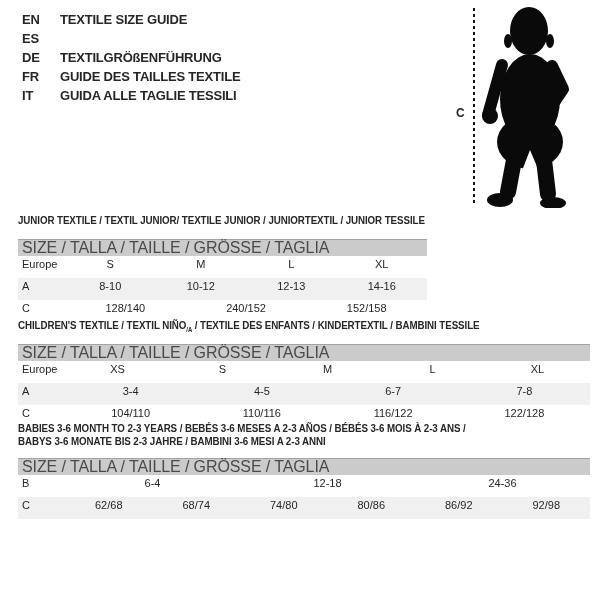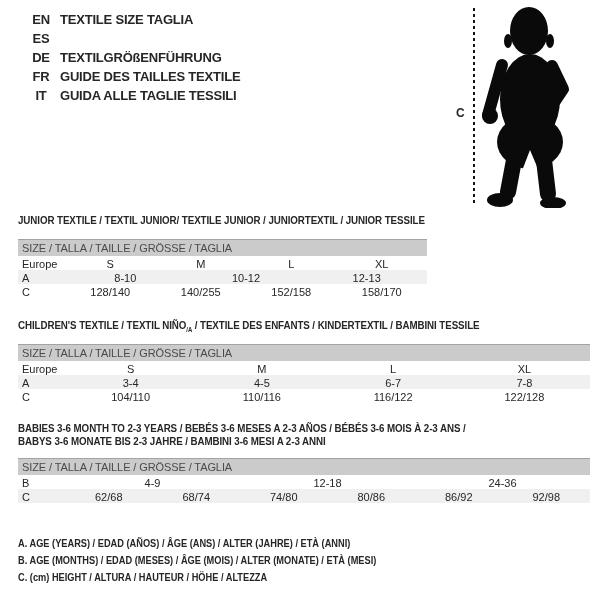--- a/index.html
+++ b/index.html
@@ -1,57 +1,57 @@
 <!DOCTYPE html>
 <html><head>
 <meta charset="utf-8">
 <style>
   html,body{margin:0;padding:0;background:#fff;}
   .page{position:relative;width:600px;height:600px;background:#ffffff;overflow:hidden;
         font-family:"Liberation Sans",sans-serif;color:#262626;}
 
   
   .lang-list{position:absolute;top:10px;left:22px;}
-  .lang-row{display:flex;height:19px;align-items:center;font-weight:bold;font-size:13px;letter-spacing:-0.2px;text-align:center;}
+  .lang-row{display:flex;height:19px;align-items:center;font-weight:bold;font-size:13px;letter-spacing:-0.2px;}
   .lang-code{width:38px;flex:0 0 38px;}
 
   
   .measure-line{position:absolute;left:473px;top:8px;width:2px;height:198px;
       background:repeating-linear-gradient(to bottom,#141414 0 3px,transparent 3px 6px);}
   .figure-label{position:absolute;left:456px;top:106px;font-weight:bold;font-size:12px;}
   .silhouette{position:absolute;left:478px;top:4px;}
 
   
   .table-title{position:absolute;left:18px;font-weight:bold;font-size:11.5px;letter-spacing:-0.1px;
       white-space:nowrap;transform:scaleX(0.85);transform-origin:0 50%;line-height:13px;}
   .table-title sub{font-size:7px;}
   .size-table{position:absolute;left:18px;}
   .size-header{height:17px;line-height:16px;background:#cbcbcb;border-top:1px solid #a3a3a3;
-      box-sizing:border-box;color:#4a4a4a;font-size:11px;padding-left:4px;letter-spacing:-0.1px;}
-  .trow{display:flex;height:14px;line-height:17px;font-size:11px;}
+      box-sizing:border-box;color:#4a4a4a;font-size:16px;padding-left:4px;letter-spacing:-0.1px;}
+  .trow{display:flex;height:22px;line-height:17px;font-size:11px;}
   .trow.alt{background:#f0f0f0;}
   .tlabel{width:47px;flex:0 0 47px;padding-left:4px;box-sizing:border-box;}
   .tcell{flex:1;text-align:center;}
   .w-narrow{width:409px;}
   .w-wide{width:572px;}
 
   
   .footnotes{position:absolute;left:18px;top:535px;}
   .footnote{font-weight:bold;font-size:11px;line-height:17px;white-space:nowrap;
       transform:scaleX(0.84);transform-origin:0 50%;}
 </style>
 </head>
 <body>
 
 <div class="page">
 
   <div class="lang-list">
     <div class="lang-row">
       <span class="lang-code">EN</span>
-      <span class="lang-label">TEXTILE SIZE TAGLIA</span>
+      <span class="lang-label">TEXTILE SIZE GUIDE</span>
     </div>
     <div class="lang-row">
       <span class="lang-code">ES</span>
     </div>
     <div class="lang-row">
       <span class="lang-code">DE</span>
       <span class="lang-label">TEXTILGRÖßENFÜHRUNG</span>
     </div>
     <div class="lang-row">
       <span class="lang-code">FR</span>
@@ -89,37 +89,38 @@
       <span class="tcell">S</span>
       <span class="tcell">M</span>
       <span class="tcell">L</span>
       <span class="tcell">XL</span>
     </div>
     <div class="trow alt">
       <span class="tlabel">A</span>
       <span class="tcell">8-10</span>
       <span class="tcell">10-12</span>
       <span class="tcell">12-13</span>
+      <span class="tcell">14-16</span>
     </div>
     <div class="trow">
       <span class="tlabel">C</span>
       <span class="tcell">128/140</span>
-      <span class="tcell">140/255</span>
+      <span class="tcell">240/152</span>
       <span class="tcell">152/158</span>
-      <span class="tcell">158/170</span>
     </div>
   </div>
 
   <div class="table-title" style="top:319px;">
     <span>CHILDREN'S TEXTILE / TEXTIL NIÑO</span><sub>/A</sub><span> / TEXTILE DES ENFANTS / KINDERTEXTIL / BAMBINI TESSILE</span>
   </div>
   <div class="size-table w-wide" style="top:344px;">
     <div class="size-header">SIZE / TALLA / TAILLE / GRÖSSE / TAGLIA</div>
     <div class="trow">
       <span class="tlabel">Europe</span>
+      <span class="tcell">XS</span>
       <span class="tcell">S</span>
       <span class="tcell">M</span>
       <span class="tcell">L</span>
       <span class="tcell">XL</span>
     </div>
     <div class="trow alt">
       <span class="tlabel">A</span>
       <span class="tcell">3-4</span>
       <span class="tcell">4-5</span>
       <span class="tcell">6-7</span>
@@ -135,34 +136,29 @@
   </div>
 
   <div class="table-title" style="top:422px;">
     <div>BABIES 3-6 MONTH TO 2-3 YEARS / BEBÉS 3-6 MESES A 2-3 AÑOS / BÉBÉS 3-6 MOIS À 2-3 ANS /</div>
     <div>BABYS 3-6 MONATE BIS 2-3 JAHRE / BAMBINI 3-6 MESI A 2-3 ANNI</div>
   </div>
   <div class="size-table w-wide" style="top:458px;">
     <div class="size-header">SIZE / TALLA / TAILLE / GRÖSSE / TAGLIA</div>
     <div class="trow">
       <span class="tlabel">B</span>
-      <span class="tcell">4-9</span>
+      <span class="tcell">6-4</span>
       <span class="tcell">12-18</span>
       <span class="tcell">24-36</span>
     </div>
     <div class="trow alt">
       <span class="tlabel">C</span>
       <span class="tcell">62/68</span>
       <span class="tcell">68/74</span>
       <span class="tcell">74/80</span>
       <span class="tcell">80/86</span>
       <span class="tcell">86/92</span>
       <span class="tcell">92/98</span>
     </div>
   </div>
 
-  <div class="footnotes">
-    <div class="footnote">A. AGE (YEARS) / EDAD (AÑOS) / ÂGE (ANS) / ALTER (JAHRE) / ETÀ (ANNI)</div>
-    <div class="footnote">B. AGE (MONTHS) / EDAD (MESES) / ÂGE (MOIS) / ALTER (MONATE) / ETÀ (MESI)</div>
-    <div class="footnote">C. (cm) HEIGHT / ALTURA / HAUTEUR / HÖHE / ALTEZZA</div>
-  </div>
 
 </div>
 
 </body></html>

